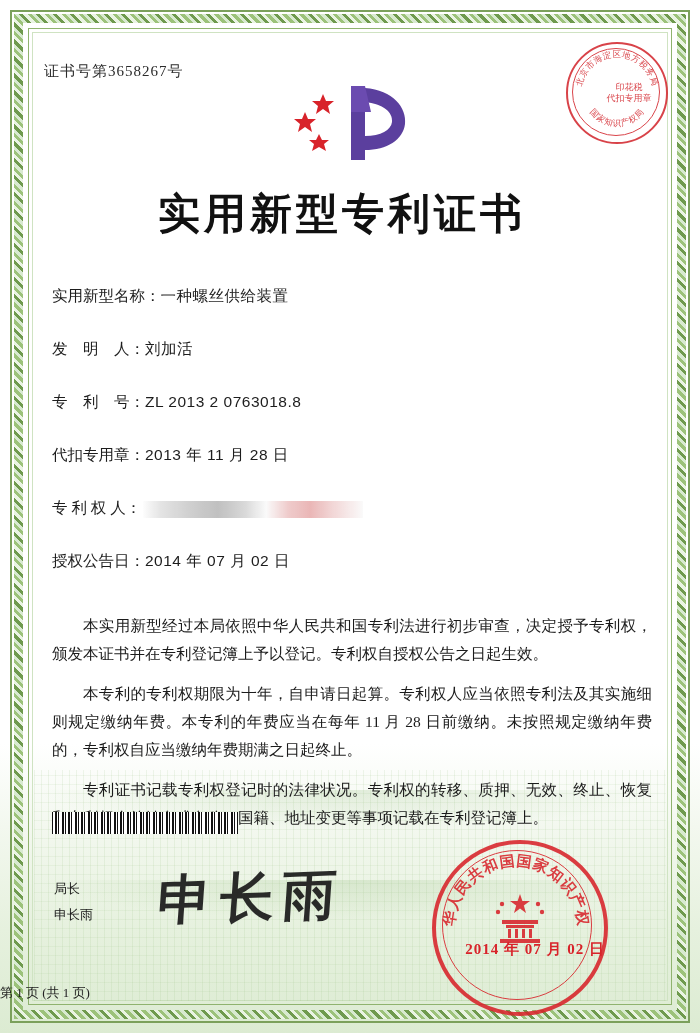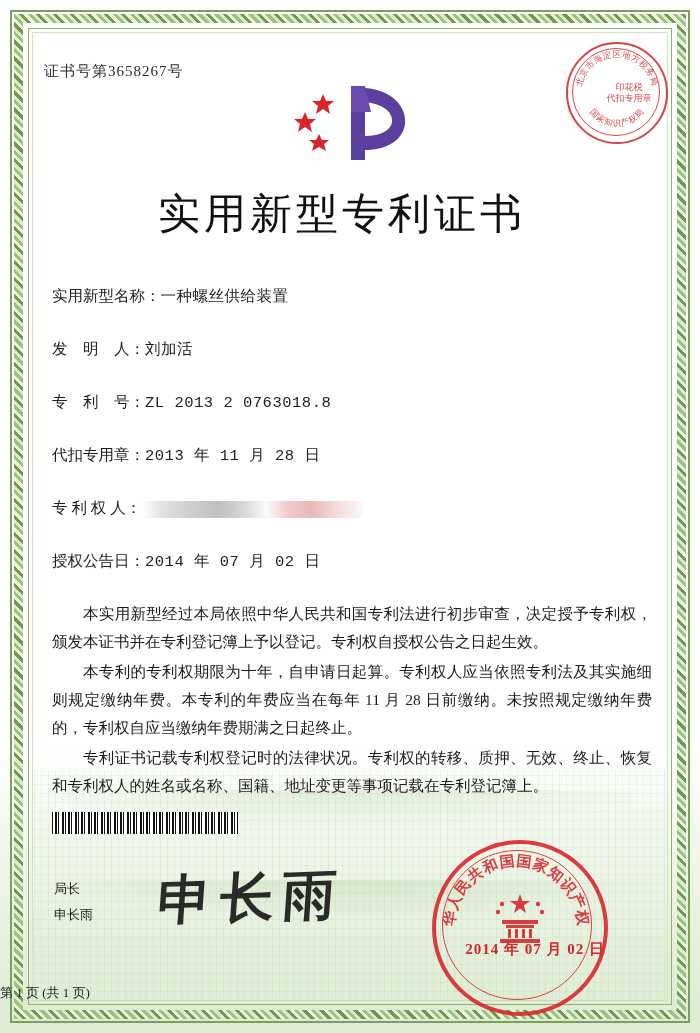--- a/index.html
+++ b/index.html
@@ -134,21 +134,21 @@
     margin-left: 12px;
   }
 
   
   .title {
     position: absolute;
     left: 0; top: 186px;
     width: 684px;
     text-align: center;
     font-size: 42px;
-    font-weight: normal;
+    font-weight: bold;
     letter-spacing: 4px;
     color: #111;
     font-family: "Liberation Serif", serif;
   }
 
   
   .fields {
     position: absolute;
     left: 52px; top: 286px;
     width: 600px;
@@ -159,21 +159,21 @@
     position: relative;
     height: 53px;
   }
   .field-label {
     display: inline-block;
     white-space: pre;
     font-family: "Liberation Serif", serif;
   }
   .field-value {
     display: inline-block;
-    font-family: Liberation Mono, monospace;
+    font-family: Liberation Sans, sans-serif;
     letter-spacing: 0.5px;
   }
   .redacted {
     display: inline-block;
     vertical-align: middle;
     width: 220px;
     height: 17px;
     margin-left: 2px;
     background: linear-gradient(90deg,
         #fdfdfd 0%, #e3e3e3 8%, #cfcfcf 20%, #bdbdbd 34%,
@@ -188,21 +188,21 @@
     position: absolute;
     left: 52px; top: 600px;
     width: 600px;
     font-size: 15.5px;
     line-height: 28px;
     color: #1b1b1b;
     text-align: justify;
     font-family: "Liberation Serif", serif;
   }
   .body-text p {
-    margin: 0 0 2px 0;
+    margin: 12px 0 2px 0;
     text-indent: 2em;
   }
 
   
   .barcode {
     position: absolute;
     left: 52px; top: 812px;
     width: 186px; height: 22px;
     background: repeating-linear-gradient(90deg,
       #111 0px, #111 1px, #fff 1px, #fff 3px,

